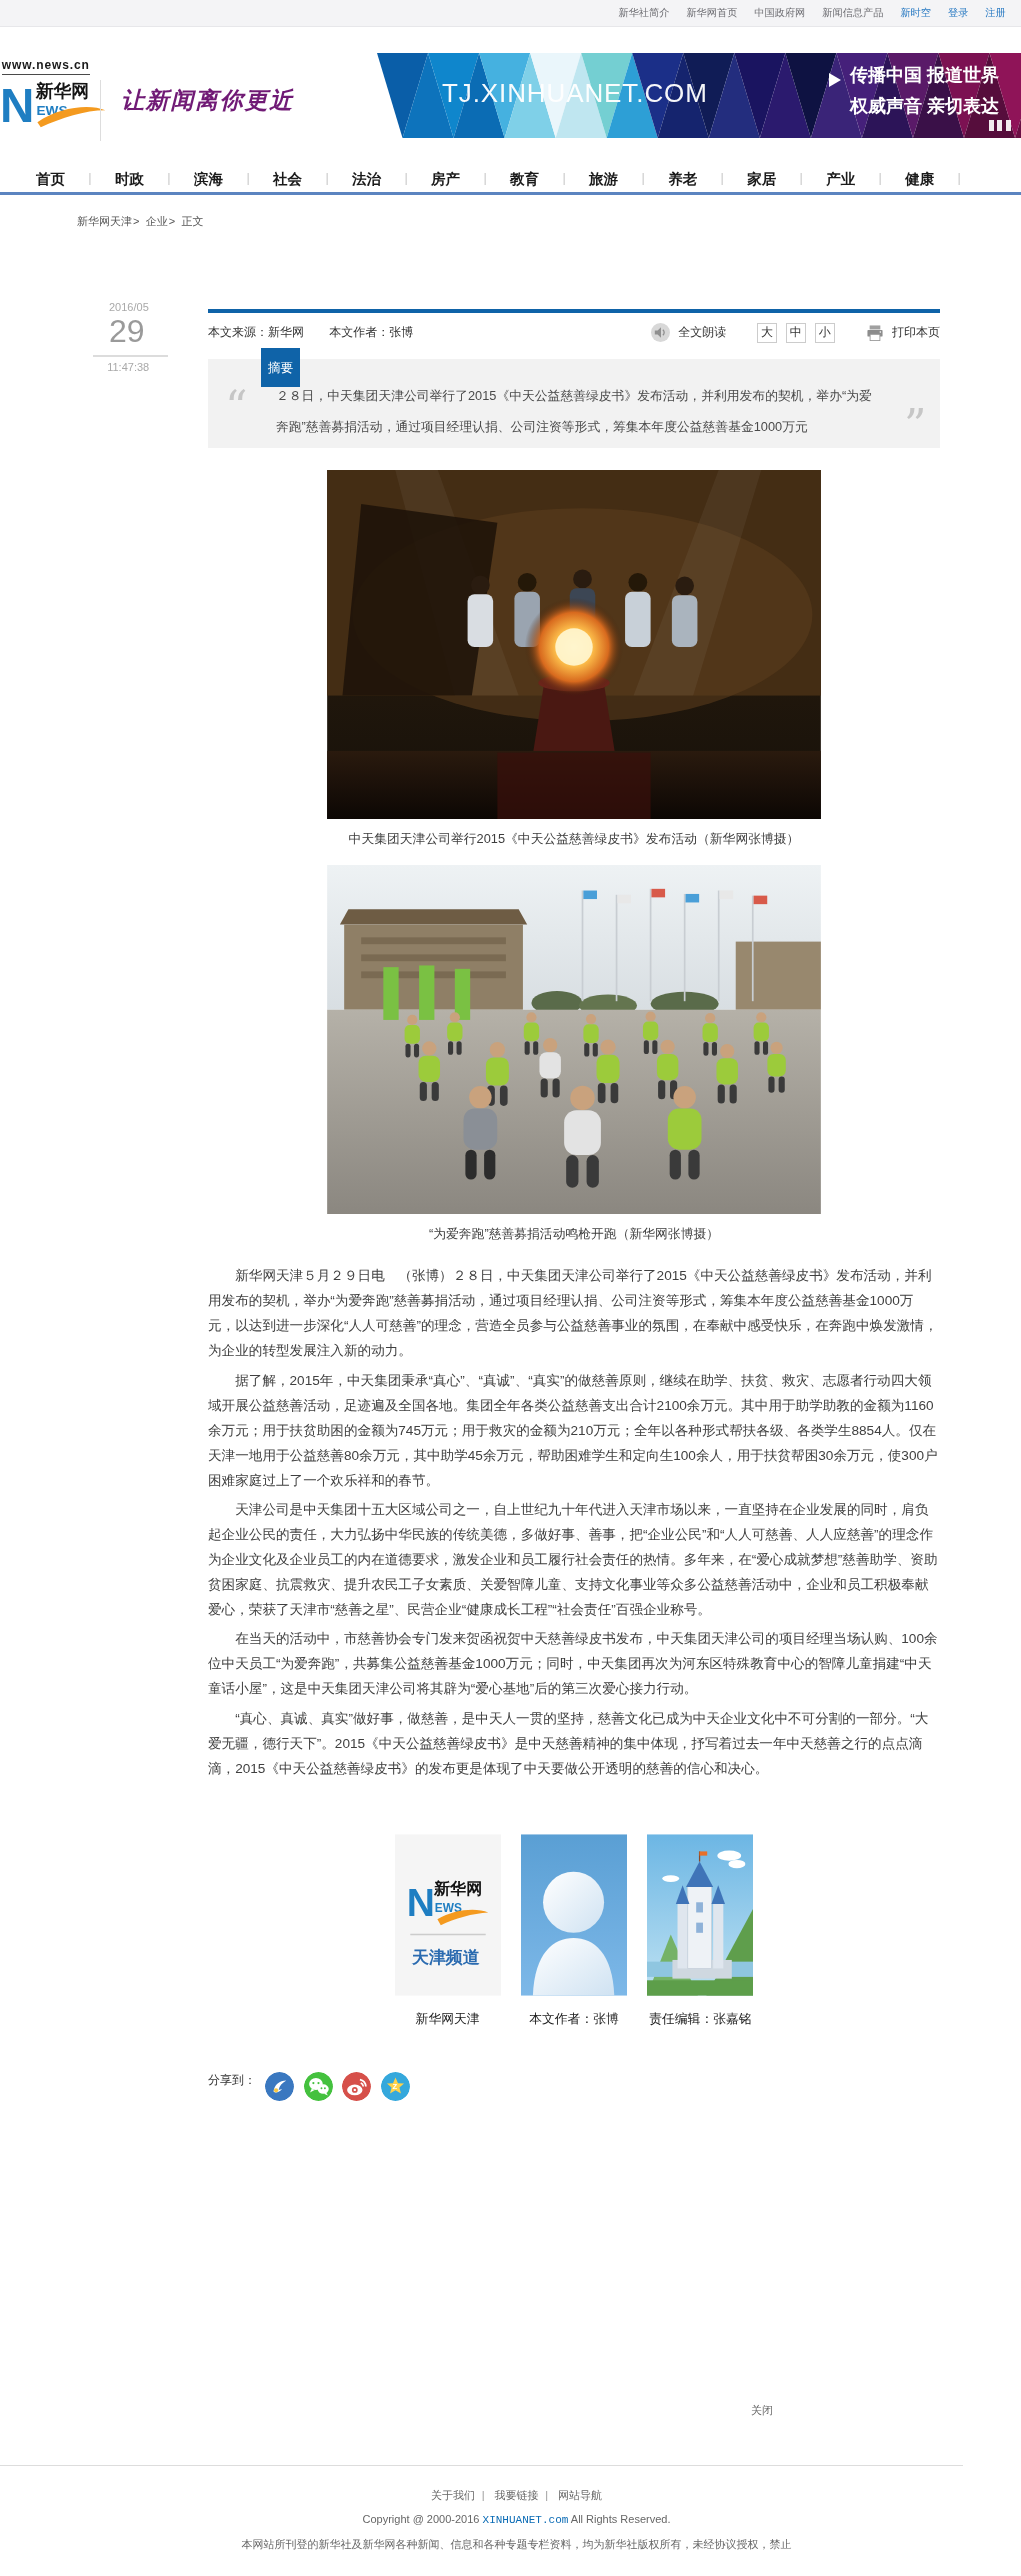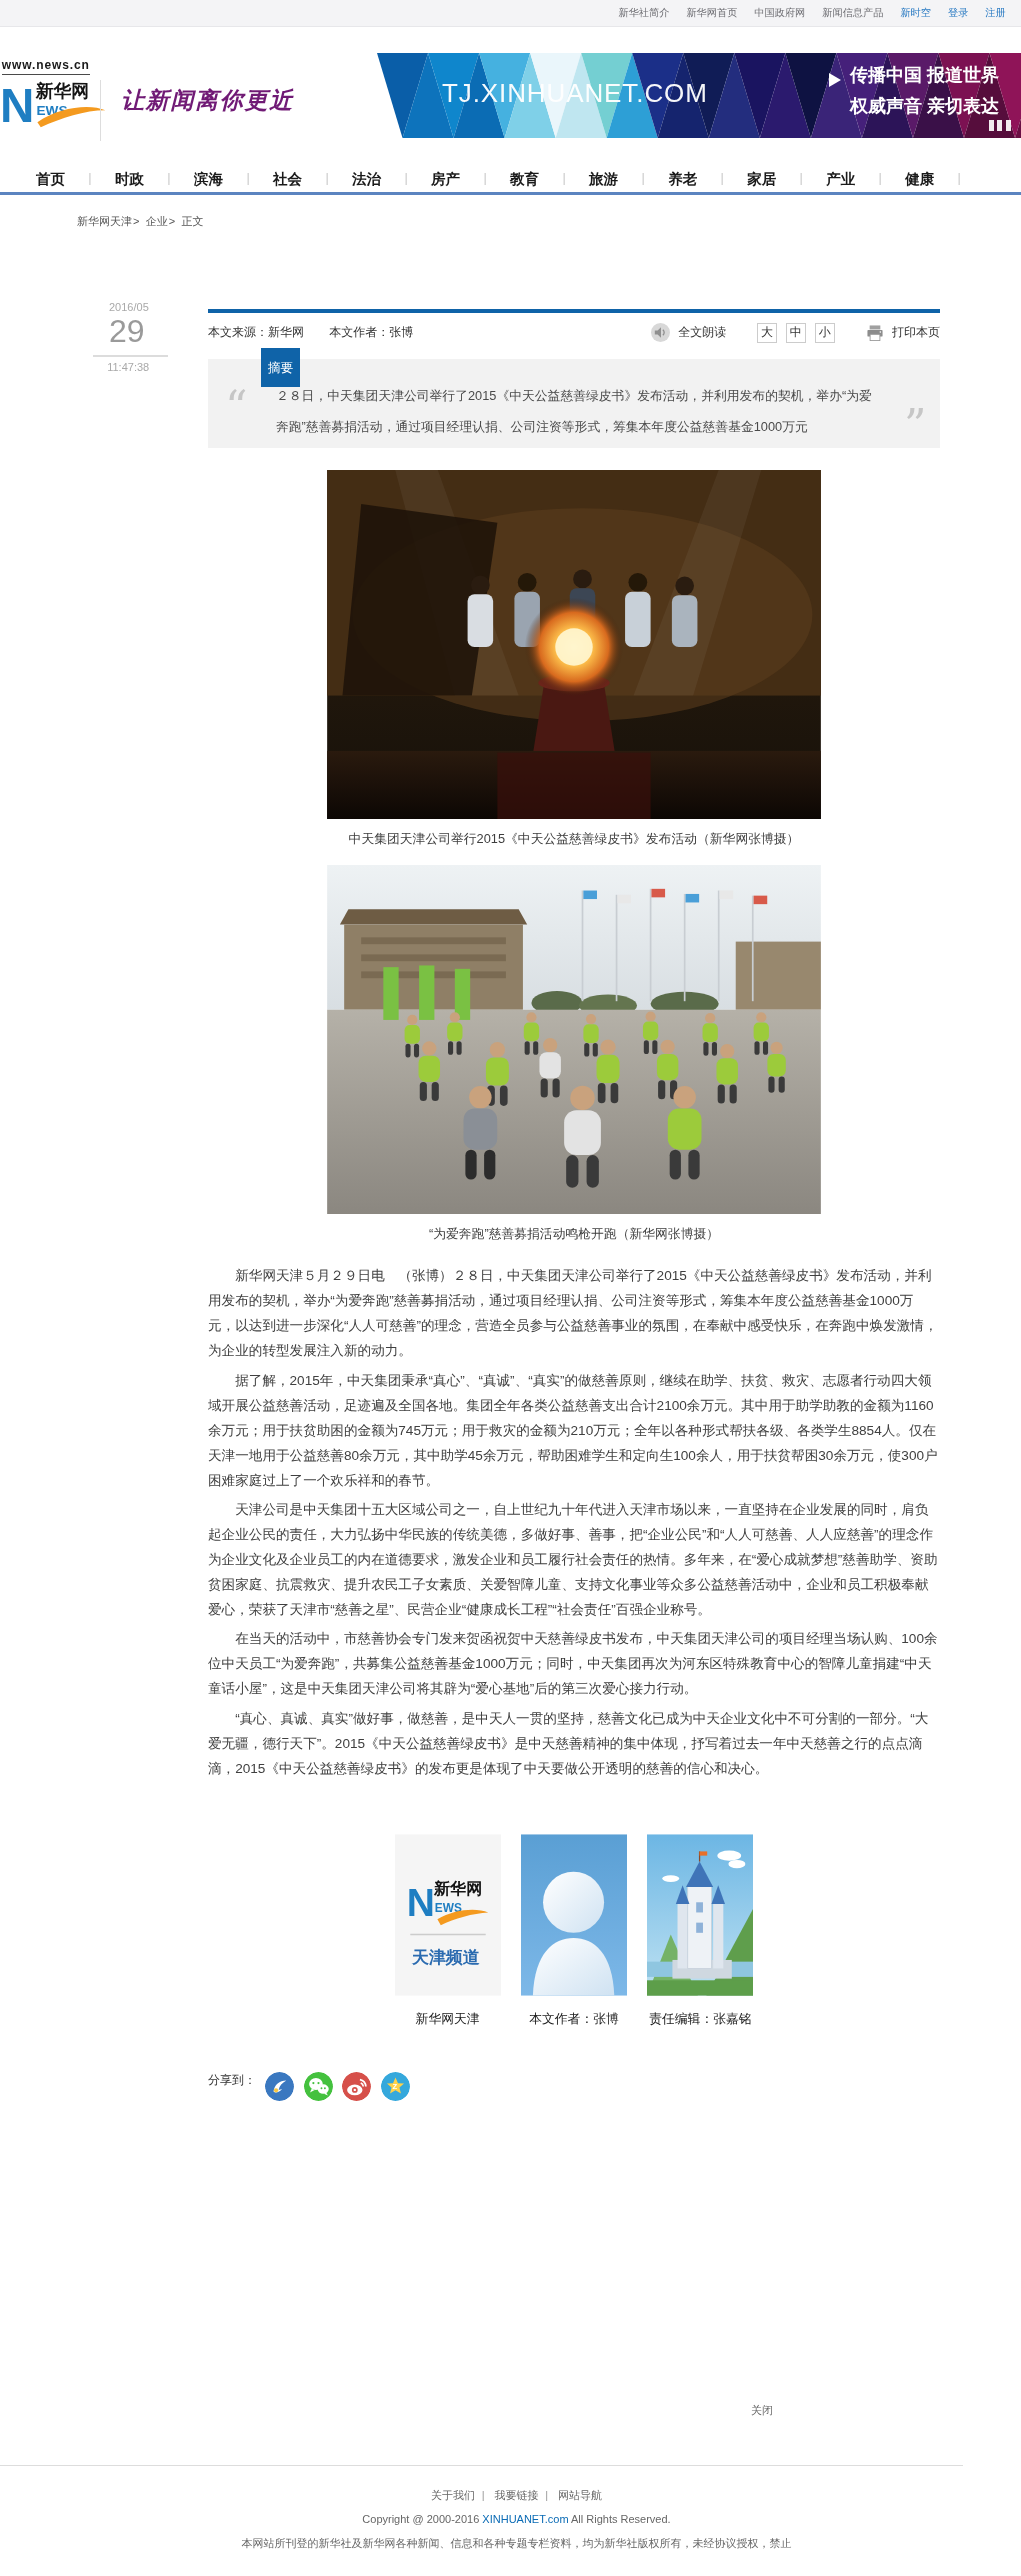--- a/index.html
+++ b/index.html
@@ -121,21 +121,21 @@
   .share-row { margin-top:44px; display:flex; align-items:flex-start; gap:9.4px; font-size:12px; color:#333; }
   .share-ic { width:29px; height:29px; border-radius:50%; display:block; }
 
   .close-link { position:absolute; left:751px; top:2403px; font-size:11px; color:#666; }
 
   
   .footer-divider { position:absolute; top:2465px; left:0; width:963px; height:0.9px; background:#ddd; }
   .footer { position:absolute; top:2483px; left:0; width:1033px; text-align:center; font-size:11px; color:#666; line-height:24px; }
   .footer a { color:#666; }
   .footer .fsep { margin:0 6.8px; color:#999; }
-  .footer .copy-link { color:#0a6bb5; }
+  .footer .copy-link { color:#0a6bb5;font-family:Liberation Mono, monospace; }
   .footer .legal { color:#666; }
 </style>
 </head>
 <body>
 
 <div class="topbar">
   <a>新华社简介</a>
   <a>新华网首页</a>
   <a>中国政府网</a>
   <a>新闻信息产品</a>

